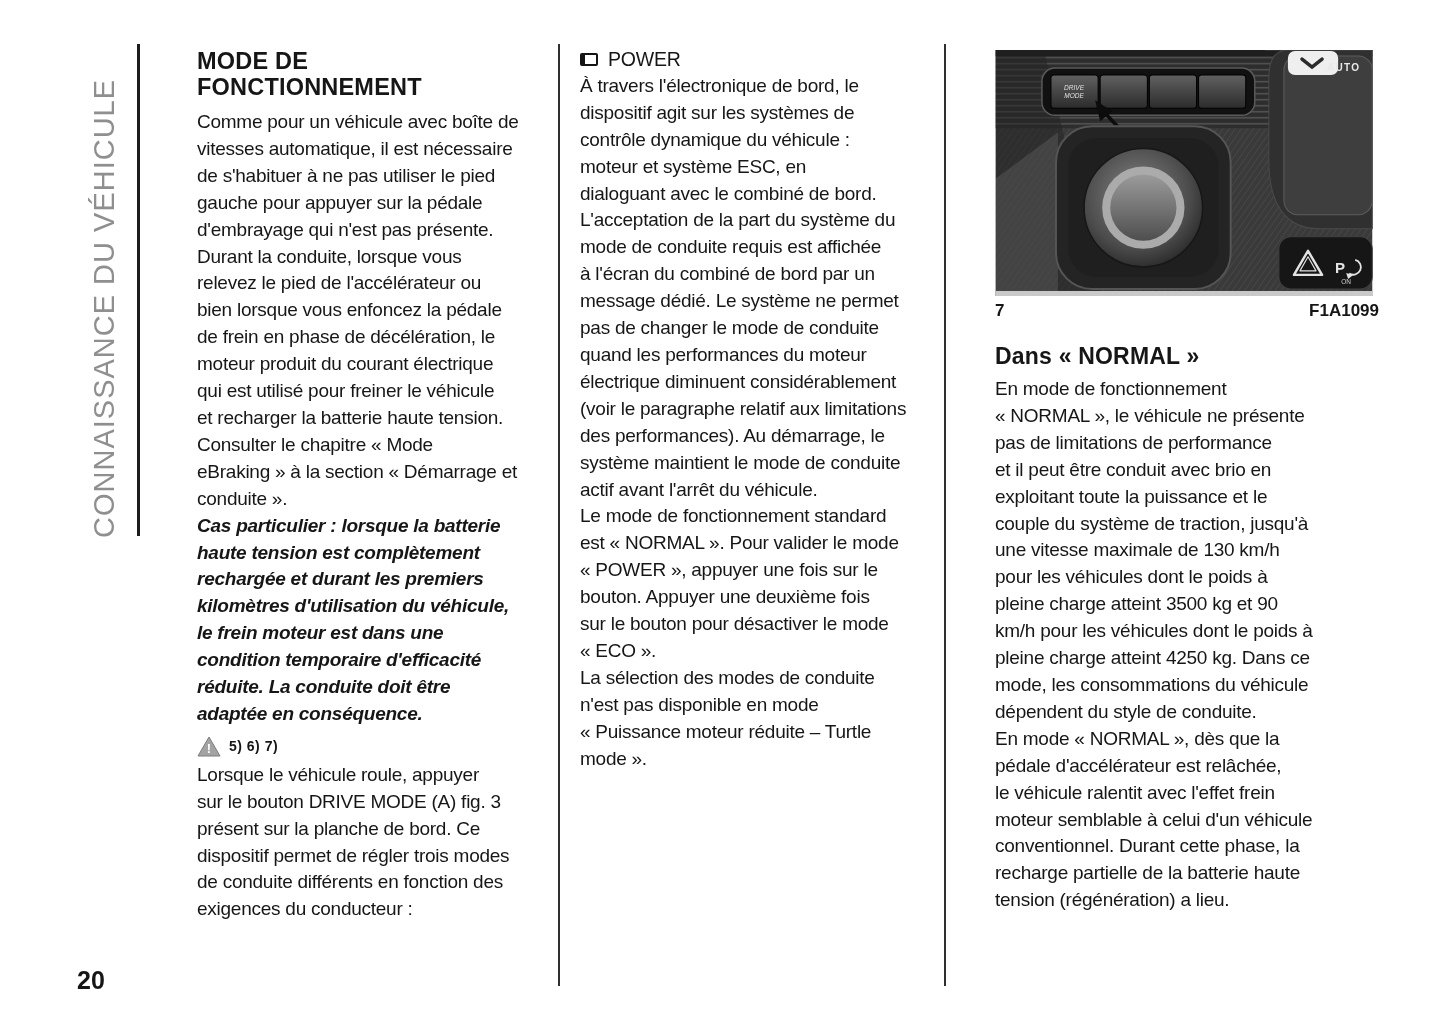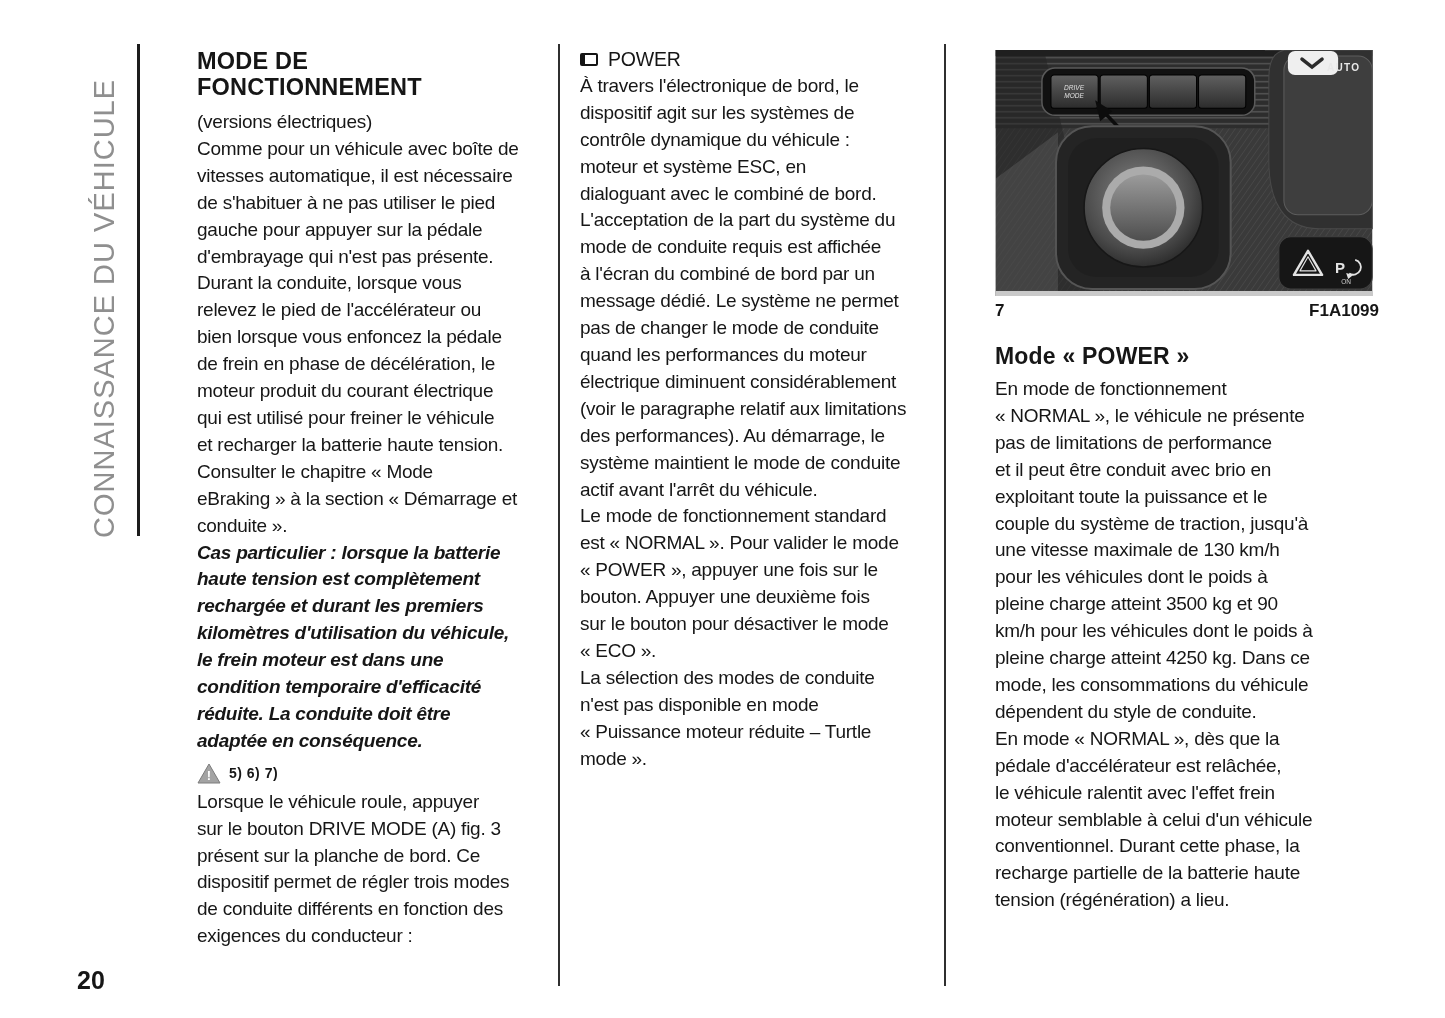--- a/index.html
+++ b/index.html
@@ -46,21 +46,20 @@
 
   <div class="vtitle">CONNAISSANCE DU VÉHICULE</div>
   <div class="vrule"></div>
   <div class="divider d1"></div>
   <div class="divider d2"></div>
   <div class="pagenum">20</div>
 
   <div class="col col1">
     <div class="title">MODE DE
 FONCTIONNEMENT</div>
-    <div class="para">(versions électriques)</div>
     <div class="para">Comme pour un véhicule avec boîte de
 vitesses automatique, il est nécessaire
 de s'habituer à ne pas utiliser le pied
 gauche pour appuyer sur la pédale
 d'embrayage qui n'est pas présente.
 Durant la conduite, lorsque vous
 relevez le pied de l'accélérateur ou
 bien lorsque vous enfoncez la pédale
 de frein en phase de décélération, le
 moteur produit du courant électrique
@@ -209,21 +208,21 @@
       </g>
 
       <rect x="0" y="240" width="375" height="5" fill="#c9c9c9"></rect>
     </svg>
 
     <div class="fig-caption">
       <span>7</span>
       <span>F1A1099</span>
     </div>
 
-    <div class="h2">Mode « POWER »</div>
+    <div class="h2">Dans « NORMAL »</div>
     <div class="para">En mode de fonctionnement
 « NORMAL », le véhicule ne présente
 pas de limitations de performance
 et il peut être conduit avec brio en
 exploitant toute la puissance et le
 couple du système de traction, jusqu'à
 une vitesse maximale de 130 km/h
 pour les véhicules dont le poids à
 pleine charge atteint 3500 kg et 90
 km/h pour les véhicules dont le poids à

